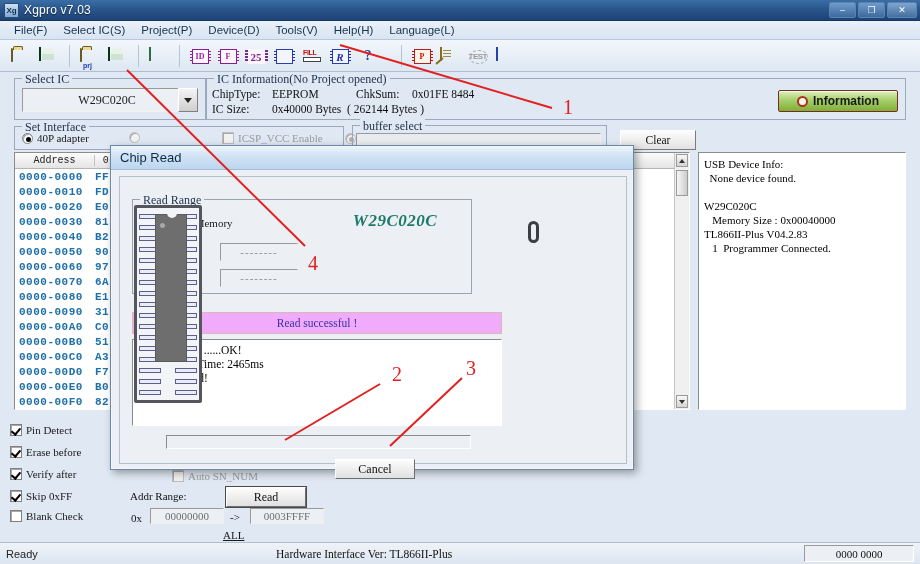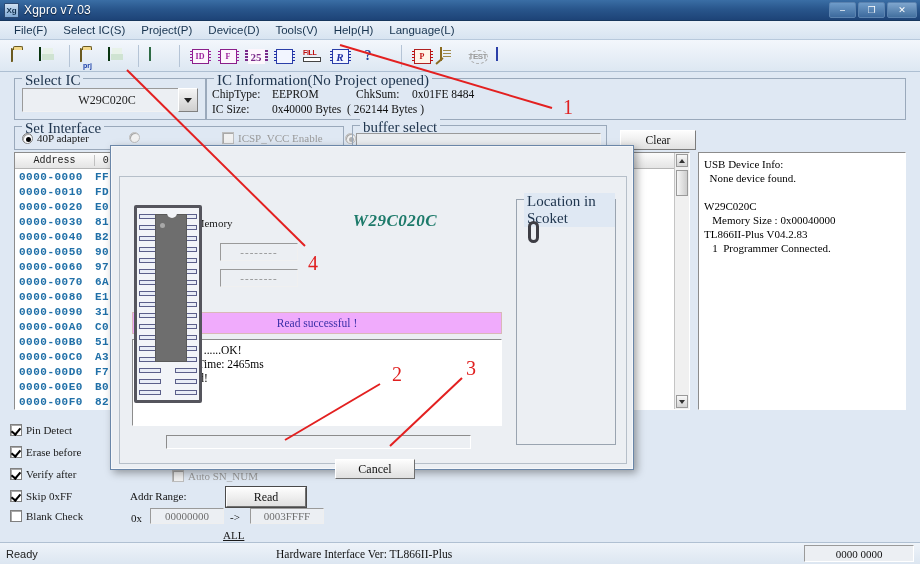--- a/index.html
+++ b/index.html
@@ -100,21 +100,21 @@
   .ico-test:before{content:"";position:absolute;left:0;top:1px;width:17px;height:12px;border:1px dashed #aaa;border-radius:50%;}
   .ico-pins{width:17px;height:15px;background:#dfeaf8;border:1.5px solid #2b3fa8;position:relative;top:1px;}
   .ico-pins:before{content:"";position:absolute;left:1px;top:-3px;right:1px;height:3px;background:repeating-linear-gradient(90deg,#2b3fa8 0 1.5px,transparent 1.5px 3px);}
   .ico-pins:after{content:"";position:absolute;left:1px;top:1px;right:1px;bottom:1px;background:repeating-linear-gradient(90deg,#9fb6e0 0 1.5px,transparent 1.5px 3px);}
   
   .group {
     position:absolute; border:1px solid #9aa9bb; background:transparent;
   }
   .group > legend, .glabel {
     position:absolute; top:-7px; left:7px; background:#dfe8f3;
-    padding:0 3px; font-size:15px; color:#20364f;
+    padding:0 3px; font-size:12px; color:#20364f;
     font-family:"Liberation Serif", serif;
   }
   .combo {
     position:absolute; left:22px; top:88px; width:170px; height:24px;
     border:1px solid; border-color:#9a9a9a #f2f2f2 #f2f2f2 #9a9a9a;
     background:#eceff3; display:flex; align-items:center; justify-content:center;
     font-family:"Liberation Serif", serif; font-size:12px; color:#1a1a1a;
   }
   .combo-arrow {
     position:absolute; left:178px; top:88px; width:20px; height:24px;
@@ -409,20 +409,24 @@
   </div>
   <div class="icinfo">
     <span class="line" style="left:6px; top:12px;">ChipType:</span>
     <span class="line" style="left:66px; top:12px;">EEPROM</span>
     <span class="line" style="left:150px; top:12px;">ChkSum:</span>
     <span class="line" style="left:206px; top:12px;">0x01FE 8484</span>
     <span class="line" style="left:6px; top:27px;">IC Size:</span>
     <span class="line" style="left:66px; top:27px;">0x40000 Bytes  ( 262144 Bytes )</span>
   </div>
 
+  <div class="infobtn">
+    <span class="gear"></span>
+    <span>Information</span>
+  </div>
 
   <div class="group" style="left:14px; top:126px; width:330px; height:24px;">
     <span class="glabel">Set Interface</span>
   </div>
   <div style="position:absolute;left:22px;top:132px;" class="radio on">
     <i></i>
       <span>40P adapter</span>
   </div>
   <div style="position:absolute;left:113px;top:132px;flex-direction:column;" class="radio dim">
     <i></i>
@@ -598,45 +602,48 @@
   <div class="radio" style="position:absolute;left:262px;top:489px;">
     <i></i>
       <span>Sect</span>
   </div>
   <div class="addrrow" style="left:131px;top:512px;">0x</div>
   <div class="addrbox" style="position:absolute;left:150px;top:508px;width:74px;height:16px;">00000000</div>
   <div class="addrrow" style="left:230px;top:511px;">-&gt;</div>
   <div class="addrbox" style="position:absolute;left:250px;top:508px;width:74px;height:16px;">0003FFFF</div>
 
   <div class="dialog">
+    <div class="dlg-title">
+      <span>Chip Read</span>
+    </div>
     <div class="dlg-body">
 
+      <div class="rr">
+        <span class="glabel">Read Range</span>
+      </div>
       <div class="chipname">W29C020C</div>
 
       <div class="check on" style="position:absolute;left:26px;top:40px;">
         <i></i>
           <span>CODE Memory</span>
       </div>
       <div style="position:absolute;left:22px;top:70px;font-family:'Liberation Serif',serif;font-size:11px;color:#111;">Start Adr:</div>
       <div class="fieldbox" style="position:absolute;left:100px;top:66px;width:78px;height:18px;">--------</div>
       <div style="position:absolute;left:22px;top:96px;font-family:'Liberation Serif',serif;font-size:11px;color:#111;">End Adr:</div>
       <div class="fieldbox" style="position:absolute;left:100px;top:92px;width:78px;height:18px;">--------</div>
 
       <div class="msgbar">Read successful !</div>
       <div class="logbox">ID: 0x DA 45 ......OK!
 Read Code...Time: 2465ms
 Read Finished!</div>
       <div class="progress"></div>
 
       <div class="dbtn read">Read</div>
       <div class="dbtn cancel">Cancel</div>
 
-      <div class="socketgrp">
-        <span class="glabel">Location in Scoket</span>
-      </div>
       <div class="lever" style="left:408px;top:44px;"></div>
       <div class="socket">
         <div id="socket-pins">
             <div class="pin" style="left: 2px; top: 6px;"></div>
             <div class="pin" style="right: 2px; top: 6px;"></div>
             <div class="pin" style="left: 2px; top: 17px;"></div>
             <div class="pin" style="right: 2px; top: 17px;"></div>
             <div class="pin" style="left: 2px; top: 28px;"></div>
             <div class="pin" style="right: 2px; top: 28px;"></div>
             <div class="pin" style="left: 2px; top: 39px;"></div>

